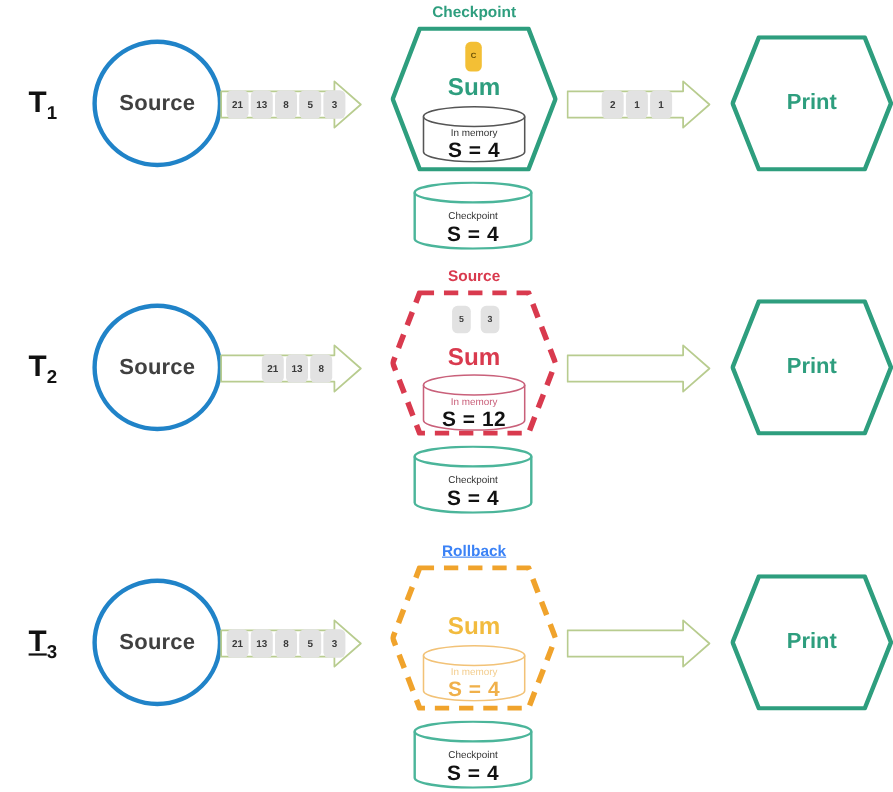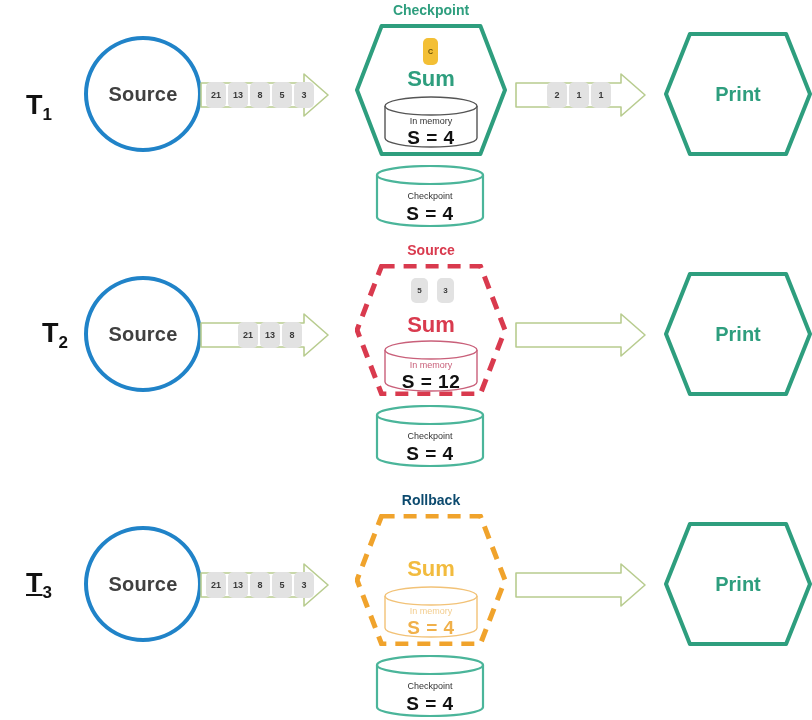--- a/index.html
+++ b/index.html
@@ -149,21 +149,21 @@
     font-size: 8px;
     font-weight: bold;
     color: #3a3a3a;
   }
 </style>
 </head>
 <body>
 
 <div id="stage">
     <div class="row" id="row-1">
-      <div class="time-label" style="top: 90px;"><span>T</span><sub>1</sub></div>
+      <div class="time-label" style="top: 78px;"><span>T</span><sub>1</sub></div>
       <div class="source-node" style="left: 84px; top: 36px;">
         <span class="source-label">Source</span>
       </div>
       <div class="record-arrow" style="left: 200px; top: 72px; width: 130px;">
         <svg viewBox="0 0 130 46" preserveAspectRatio="none" class="arrow-svg">
           <path d="M1 11.04 L104 11.04 L104 2 L128 23 L104 44 L104 34.96 L1 34.96 Z" fill="#ffffff" stroke="#b8cc8f" stroke-width="1.6" stroke-linejoin="round"></path>
         </svg>
         <div class="record-cells" style="left: 6px;">
           <div class="record-cell">21</div>
           <div class="record-cell">13</div>
@@ -207,21 +207,21 @@
       <div class="cyl" style="left: 375px; top: 165px; width: 110px; height: 62px;">
         <svg viewBox="0 0 110 62" preserveAspectRatio="none" class="cyl-svg">
           <path d="M2 10 L2 52 A 53 9 0 0 0 108 52 L108 10" fill="#ffffff" stroke="#4bb59a" stroke-width="2.2"></path>
           <ellipse cx="55" cy="10" rx="53" ry="9" fill="#ffffff" stroke="#4bb59a" stroke-width="2.2"></ellipse>
         </svg>
         <div class="cyl-caption" style="top: 26px; color: rgb(51, 51, 51);">Checkpoint</div>
         <div class="cyl-value" style="top: 38px; color: rgb(17, 17, 17);">S = 4</div>
       </div>
     </div>
     <div class="row" id="row-2">
-      <div class="time-label" style="top: 78px; text-align: right;"><span>T</span><sub>2</sub></div>
+      <div class="time-label" style="top: 78px;"><span>T</span><sub>2</sub></div>
       <div class="source-node" style="left: 84px; top: 36px;">
         <span class="source-label">Source</span>
       </div>
       <div class="record-arrow" style="left: 200px; top: 72px; width: 130px;">
         <svg viewBox="0 0 130 46" preserveAspectRatio="none" class="arrow-svg">
           <path d="M1 11.04 L104 11.04 L104 2 L128 23 L104 44 L104 34.96 L1 34.96 Z" fill="#ffffff" stroke="#b8cc8f" stroke-width="1.6" stroke-linejoin="round"></path>
         </svg>
         <div class="record-cells" style="left: 38px;">
           <div class="record-cell">21</div>
           <div class="record-cell">13</div>
@@ -279,21 +279,21 @@
           <div class="record-cell">13</div>
           <div class="record-cell">8</div>
           <div class="record-cell">5</div>
           <div class="record-cell">3</div>
         </div>
       </div>
       <div class="hex-wrap" style="left: 355px; top: 24px;">
         <svg viewBox="0 0 152 132" preserveAspectRatio="none" class="hex-svg">
           <polygon points="26.599999999999998,2 125.4,2 150,66 125.4,130 26.599999999999998,130 2,66" fill="none" stroke="#f0a32c" stroke-width="5" stroke-linejoin="round" stroke-dasharray="13 9" stroke-linecap="butt"></polygon>
         </svg>
-        <div class="hex-title" style="top: -22px; color: #0c4a6e;">Rollback</div>
+        <div class="hex-title" style="top: -22px; color: #3b82f6; text-decoration: underline;">Rollback</div>
         <div class="op-name" style="top: 42px; color: rgb(242, 187, 62);">Sum</div>
         <div class="cyl" style="left: 28px; top: 72px; width: 96px; height: 52px;">
           <svg viewBox="0 0 96 52" preserveAspectRatio="none" class="cyl-svg">
             <path d="M2 10 L2 42 A 46 9 0 0 0 94 42 L94 10" fill="#ffffff" stroke="#f2c277" stroke-width="1.4"></path>
             <ellipse cx="48" cy="10" rx="46" ry="9" fill="#ffffff" stroke="#f2c277" stroke-width="1.4"></ellipse>
           </svg>
           <div class="cyl-caption" style="top: 20px; color: rgb(243, 205, 142);">In memory</div>
           <div class="cyl-value" style="top: 31px; color: rgb(240, 176, 74);">S = 4</div>
         </div>
       </div>

